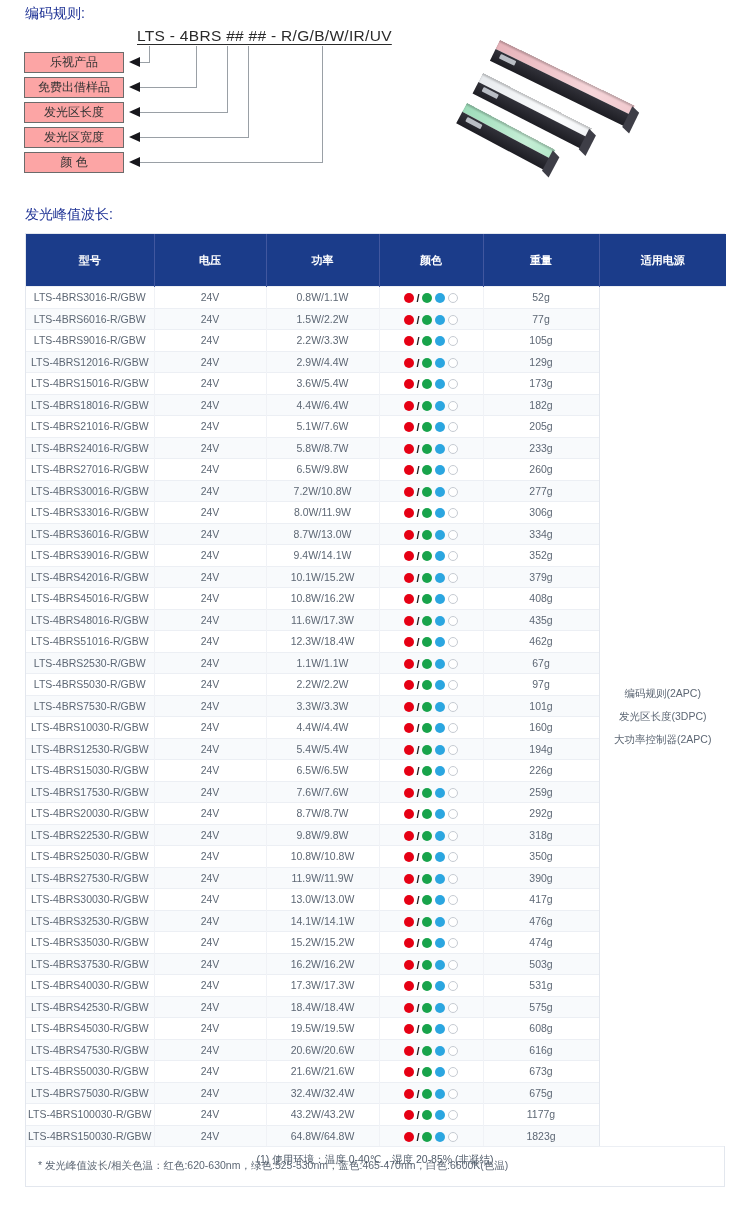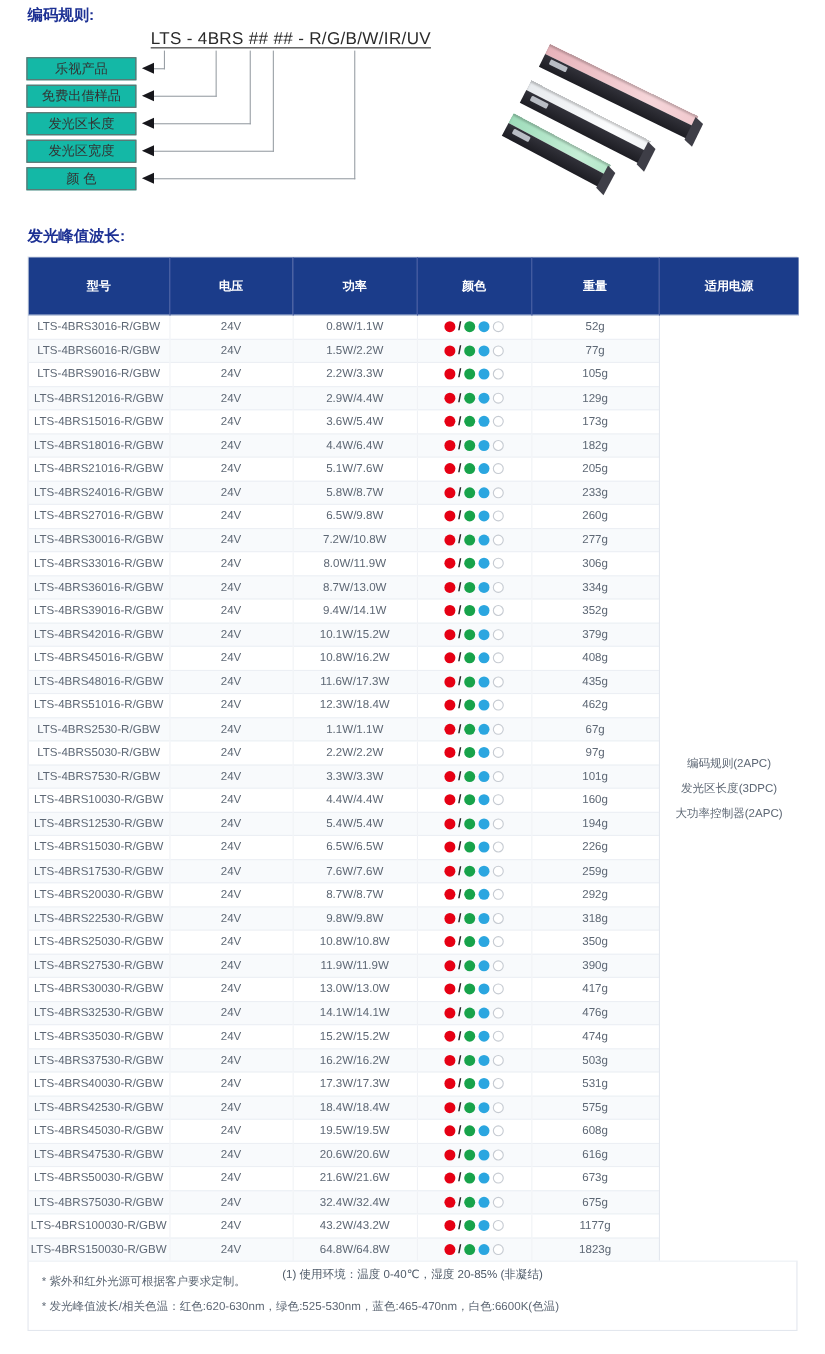--- a/index.html
+++ b/index.html
@@ -1,24 +1,24 @@
 <!DOCTYPE html>
 <html><head>
 <meta charset="utf-8">
 <style>
   html,body{margin:0;padding:0;background:#fff;}
   body{width:750px;height:1231px;position:relative;font-family:"Liberation Sans","DejaVu Sans",sans-serif;overflow:hidden;}
 
-  .sec-title{position:absolute;left:25px;font-size:14px;font-weight:bold;color:#1d3194;}
+  .sec-title{position:absolute;left:25px;font-size:14px;font-weight:normal;color:#1d3194;}
   .t1{top:5px;}
   .t2{top:206px;}
 
   
   .code{position:absolute;left:137px;top:27px;font-size:15.5px;color:#2a2a2a;text-decoration:underline;text-underline-offset:3px;letter-spacing:.3px;}
-  .dbox{position:absolute;left:24px;width:100px;height:21px;box-sizing:border-box;border:1px solid #6b6b6b;background:#14b8a6;
+  .dbox{position:absolute;left:24px;width:100px;height:21px;box-sizing:border-box;border:1px solid #6b6b6b;background:#fca5a5;
         font-size:12px;color:#333;text-align:center;line-height:19px;}
   .b1{top:52px}.b2{top:77px}.b3{top:102px}.b4{top:127px}.b5{top:152px}
   .arrow{position:absolute;left:129px;width:0;height:0;border-top:5px solid transparent;border-bottom:5px solid transparent;border-right:11px solid #17171c;}
   .a1{top:57px}.a2{top:82px}.a3{top:107px}.a4{top:132px}.a5{top:157px}
   .cline{position:absolute;background:#9aa0a6;}
   .h1{left:140px;top:62px;width:10px;height:1px}
   .h2{left:140px;top:87px;width:57px;height:1px}
   .h3{left:140px;top:112px;width:88px;height:1px}
   .h4{left:140px;top:137px;width:109px;height:1px}
   .h5{left:140px;top:162px;width:183px;height:1px}
@@ -423,21 +423,20 @@
           <tr>
             <td>LTS-4BRS150030-R/GBW</td>
             <td>24V</td>
             <td>64.8W/64.8W</td>
             <td><span class="dot" style="background: rgb(230, 0, 20);"></span><span class="slash">/</span><span class="dot" style="background: rgb(24, 163, 75);"></span><span class="dot" style="background: rgb(43, 166, 224);"></span><span class="dot" style="background: rgb(255, 255, 255); border: 1px solid rgb(198, 203, 210);"></span></td>
             <td>1823g</td>
           </tr>
         </tbody>
     </table>
     <div class="tfoot-notes">
-      <div>* 紫外和红外光源可根据客户要求定制。</div>
       <div>* 发光峰值波长/相关色温：红色:620-630nm，绿色:525-530nm，蓝色:465-470nm，白色:6600K(色温)</div>
     </div>
   </div>
 
   <div class="notes">
     <div>(1) 使用环境：温度 0-40℃，湿度 20-85% (非凝结)</div>
   </div>
 
 </div>
 

